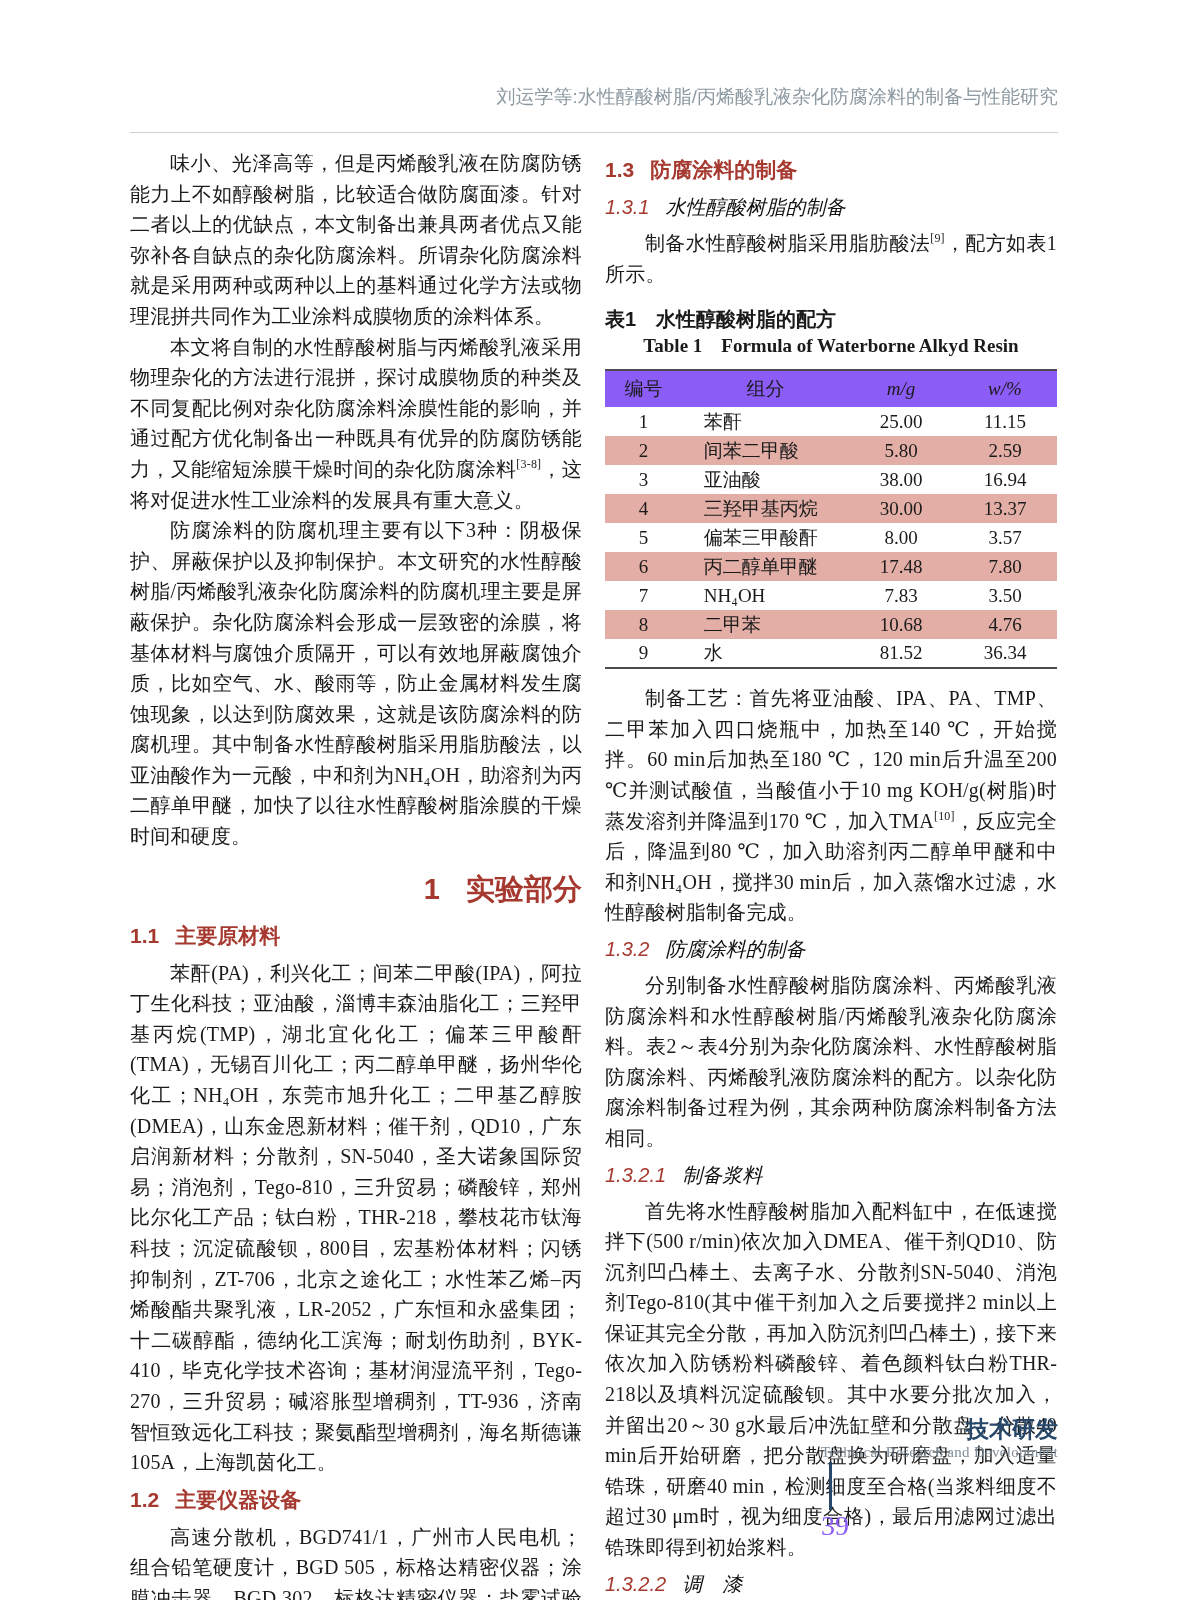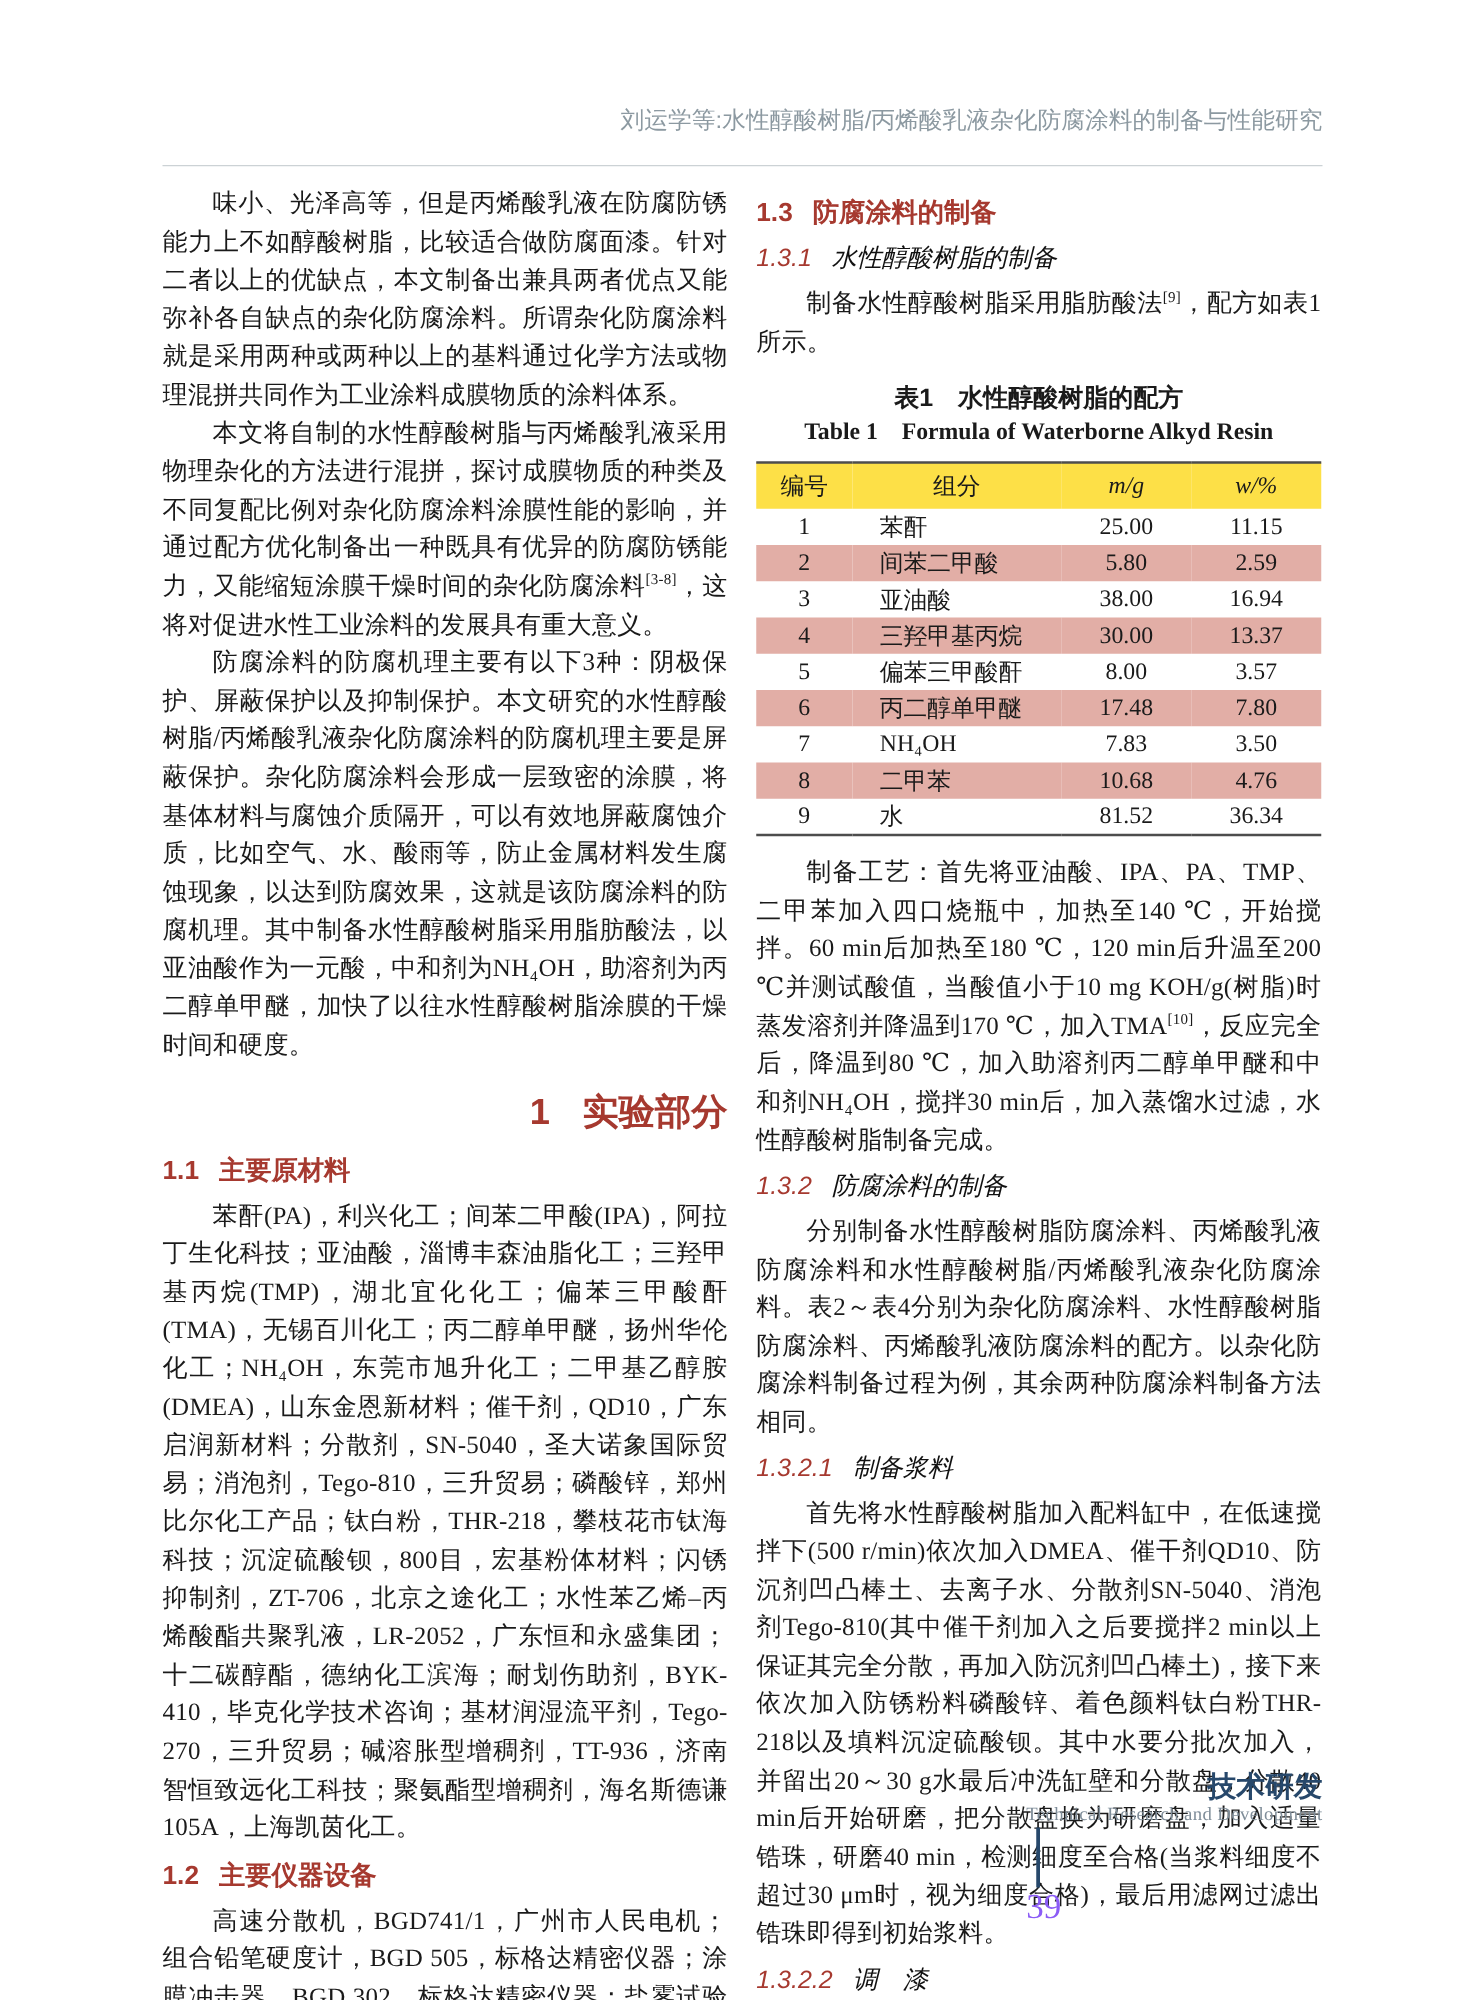--- a/index.html
+++ b/index.html
@@ -41,33 +41,33 @@
   .h2-sec .num { margin-right:16px; }
   .h3-sec { font-size:20px; margin:6px 0 6px 0; line-height:30px;font-style:italic; }
   .h3-sec .num {
     color:#a6392f; font-family:"Liberation Sans","DejaVu Sans",sans-serif;
     margin-right:16px;
   }
   .h3-sec .ttl { color:#111; }
 
   
   .tbl-caption-cn {
-    text-align:center; font-family:"Liberation Sans","DejaVu Sans",sans-serif;
+    font-family:"Liberation Sans","DejaVu Sans",sans-serif;
     font-weight:bold; font-size:20px; margin-top:16px; line-height:28px;
   }
   .tbl-caption-en {
     text-align:center; font-weight:bold; font-size:19px; line-height:26px;
     margin-bottom:10px;
   }
   table.formula {
     width:100%; border-collapse:collapse;
     border-top:2px solid #4d4d4d; border-bottom:2px solid #4d4d4d;
     font-size:19px;
   }
-  table.formula thead tr { background:#fde047; height:37px; }
+  table.formula thead tr { background:#8b5cf6; height:37px; }
   table.formula thead th {
     font-weight:normal; font-family:"Liberation Sans","DejaVu Sans",sans-serif;
     font-size:19px;
   }
   table.formula thead th.unit { font-family:"Liberation Serif","DejaVu Serif",serif; font-style:italic; }
   table.formula tbody tr { height:29px; }
   table.formula tbody tr:nth-child(even) { background:#e2aea6; }
   table.formula td { text-align:center; }
   table.formula td.name { text-align:left; padding-left:22px; }
   table.formula col.c-no { width:17%; }

